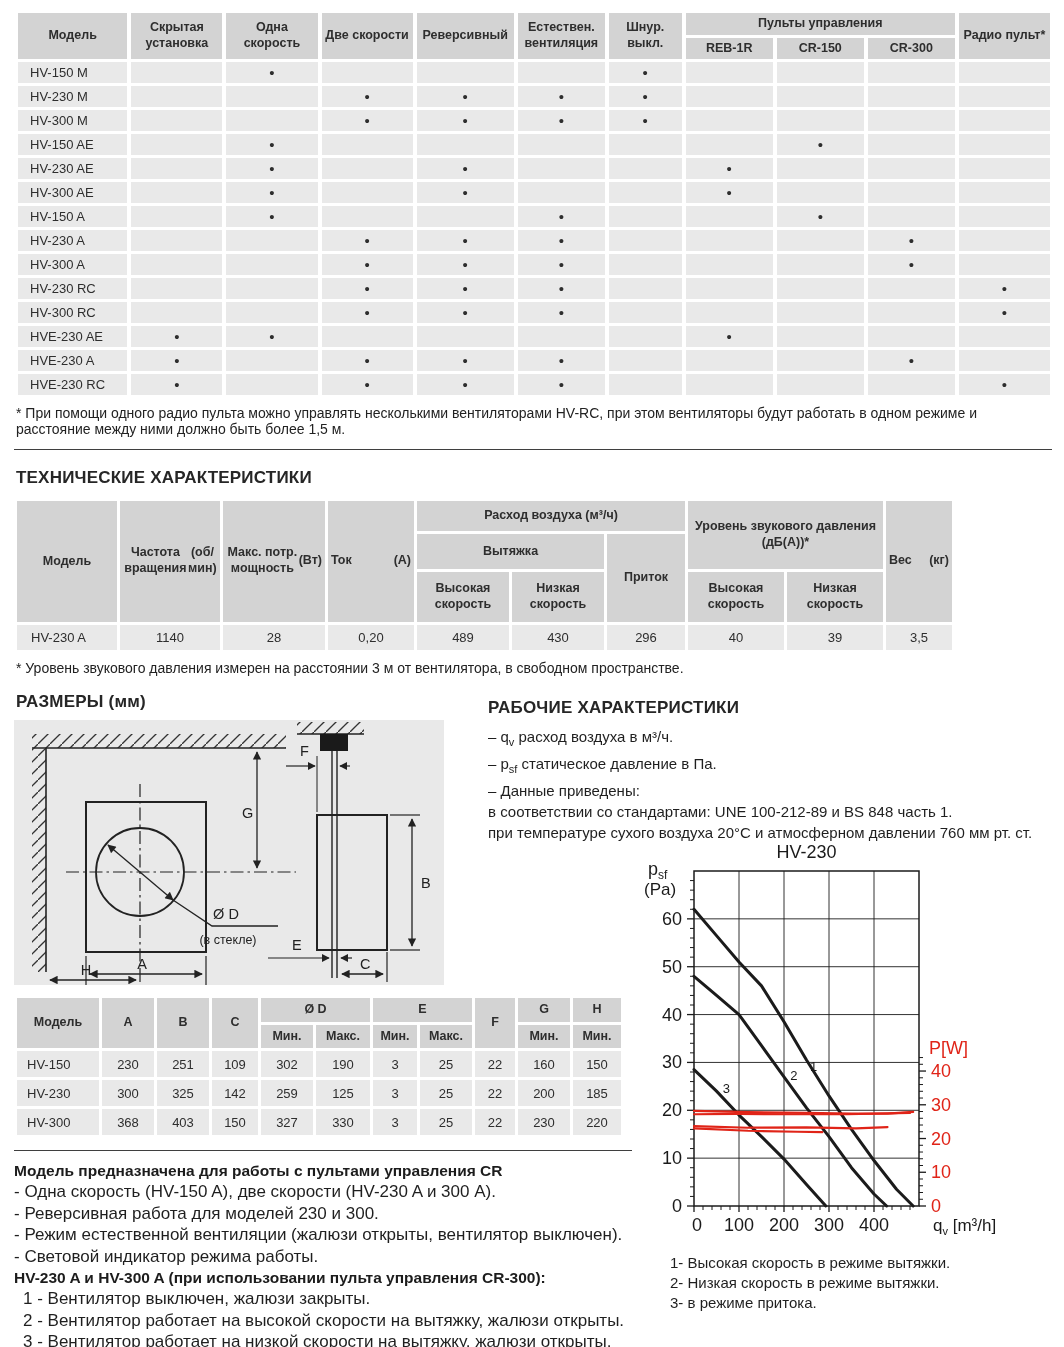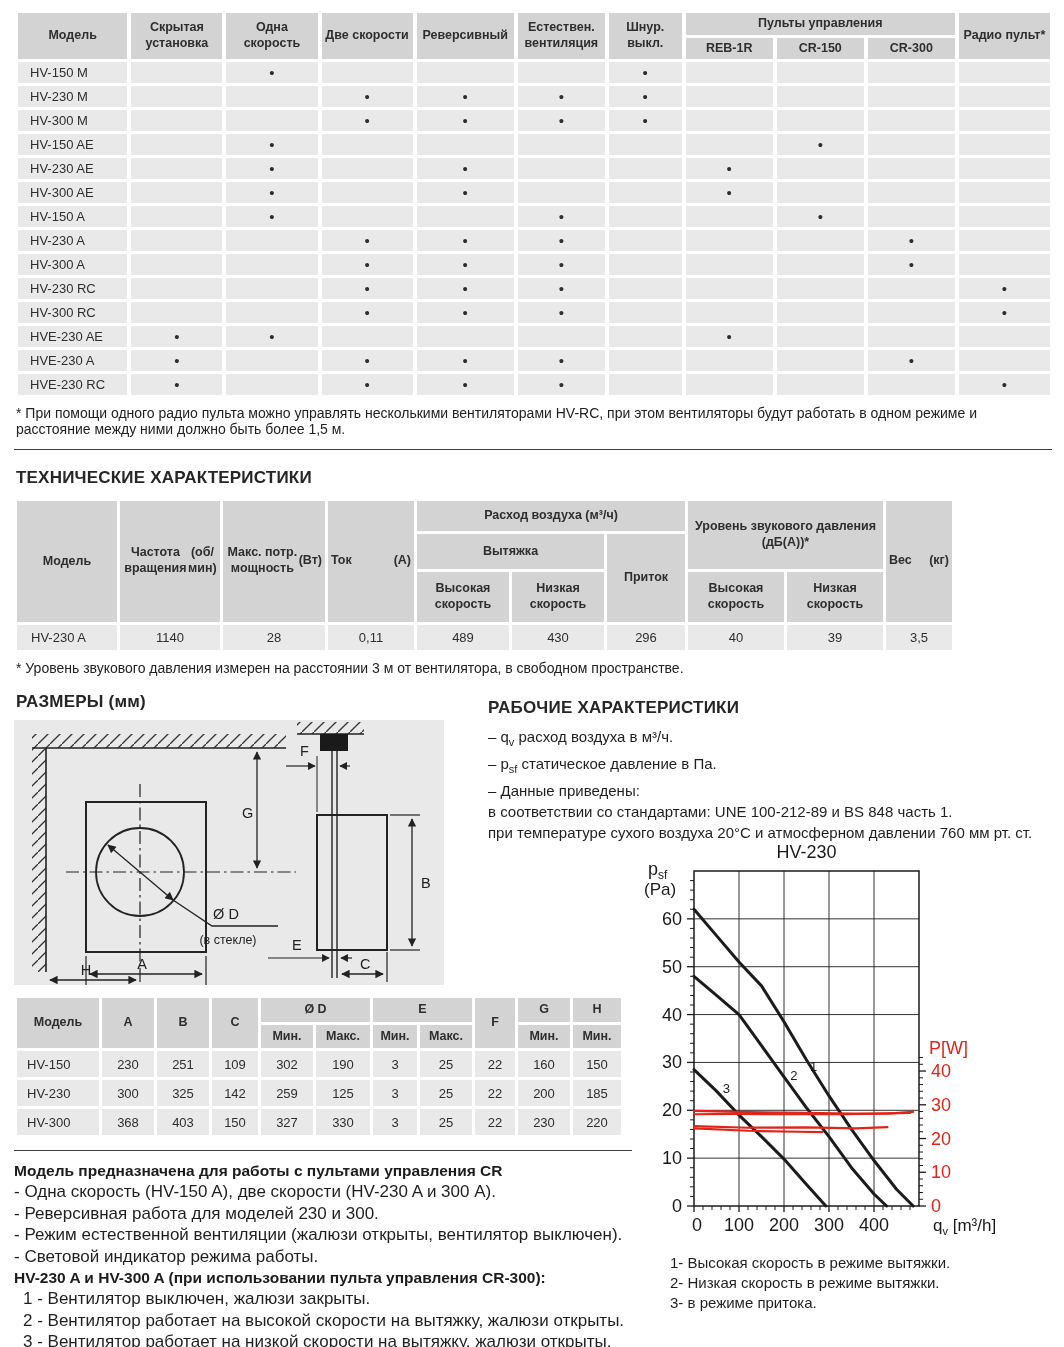--- a/index.html
+++ b/index.html
@@ -348,21 +348,21 @@
       <th>Низкая скорость</th>
       <th>Высокая скорость</th>
       <th>Низкая скорость</th>
     </tr>
   </thead>
   <tbody>
     <tr>
       <td class="model-cell">HV-230 A</td>
       <td>1140</td>
       <td>28</td>
-      <td>0,11</td>
+      <td>0,20</td>
       <td>489</td>
       <td>430</td>
       <td>296</td>
       <td>40</td>
       <td>39</td>
       <td>3,5</td>
     </tr>
   </tbody>
 </table>
 <div class="footnote">* Уровень звукового давления измерен на расстоянии 3 м от вентилятора, в свободном пространстве.</div>

